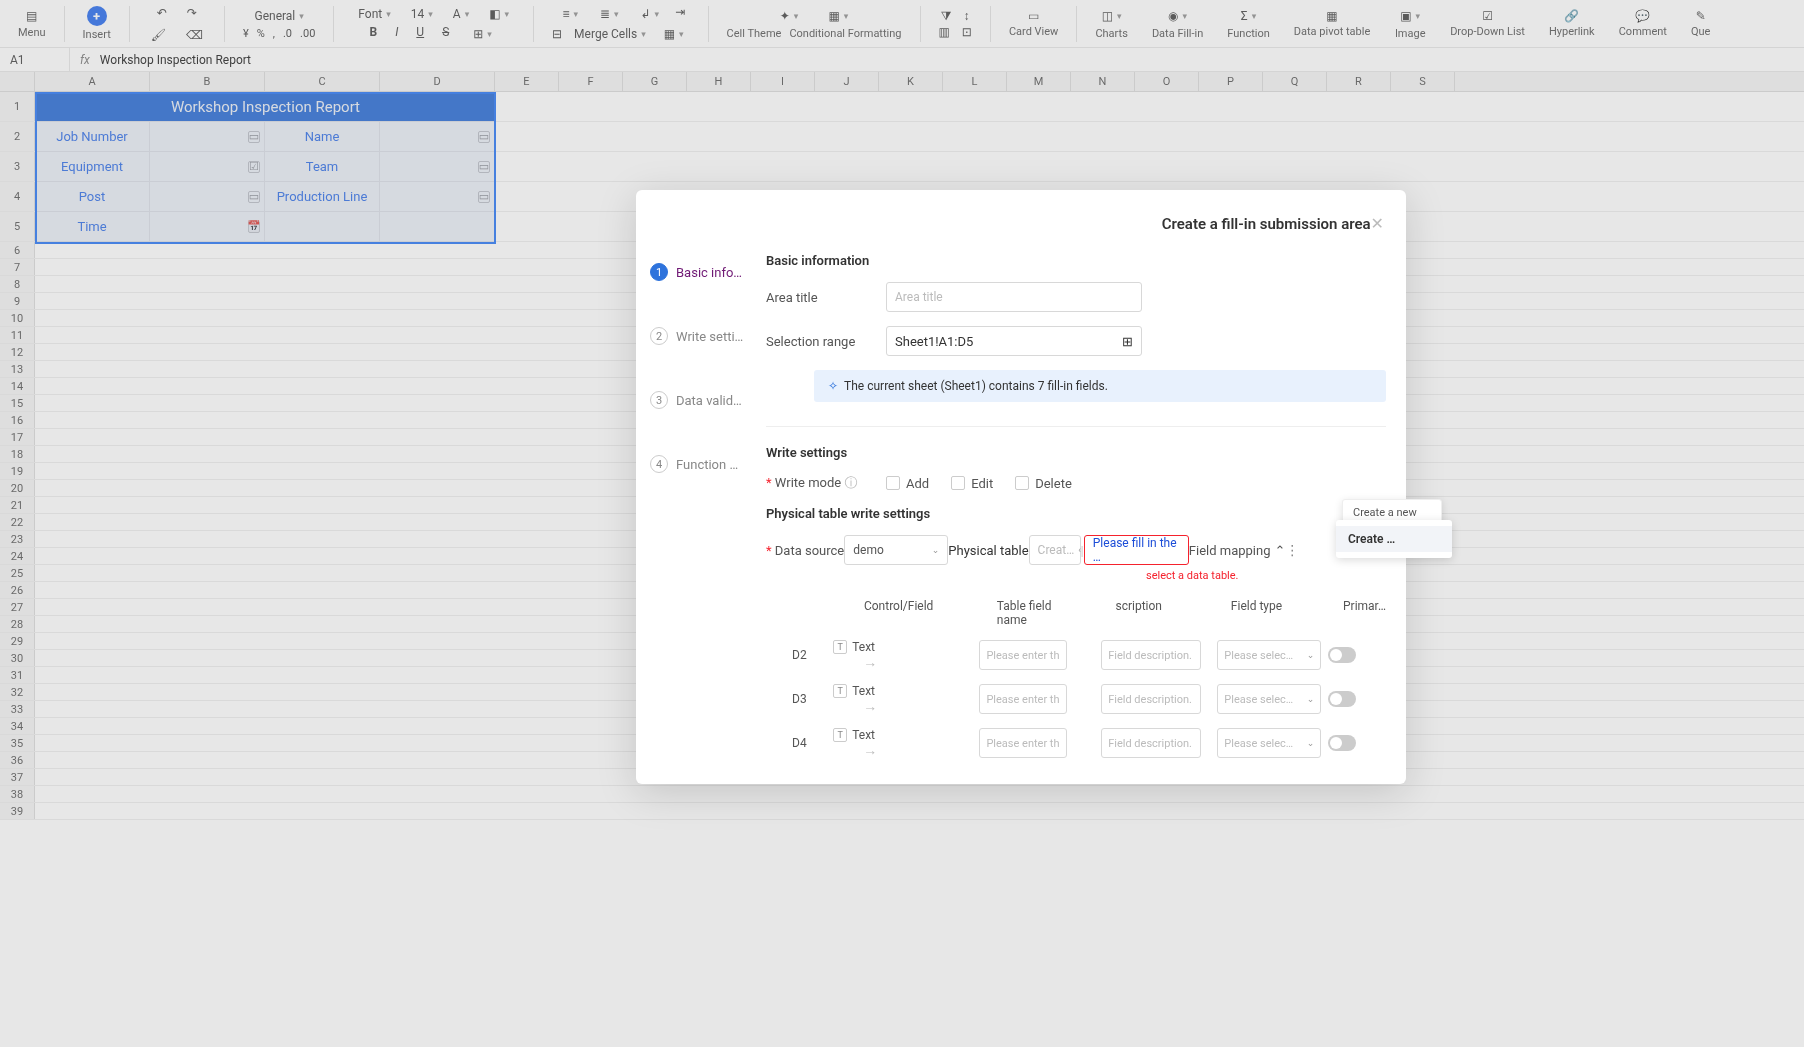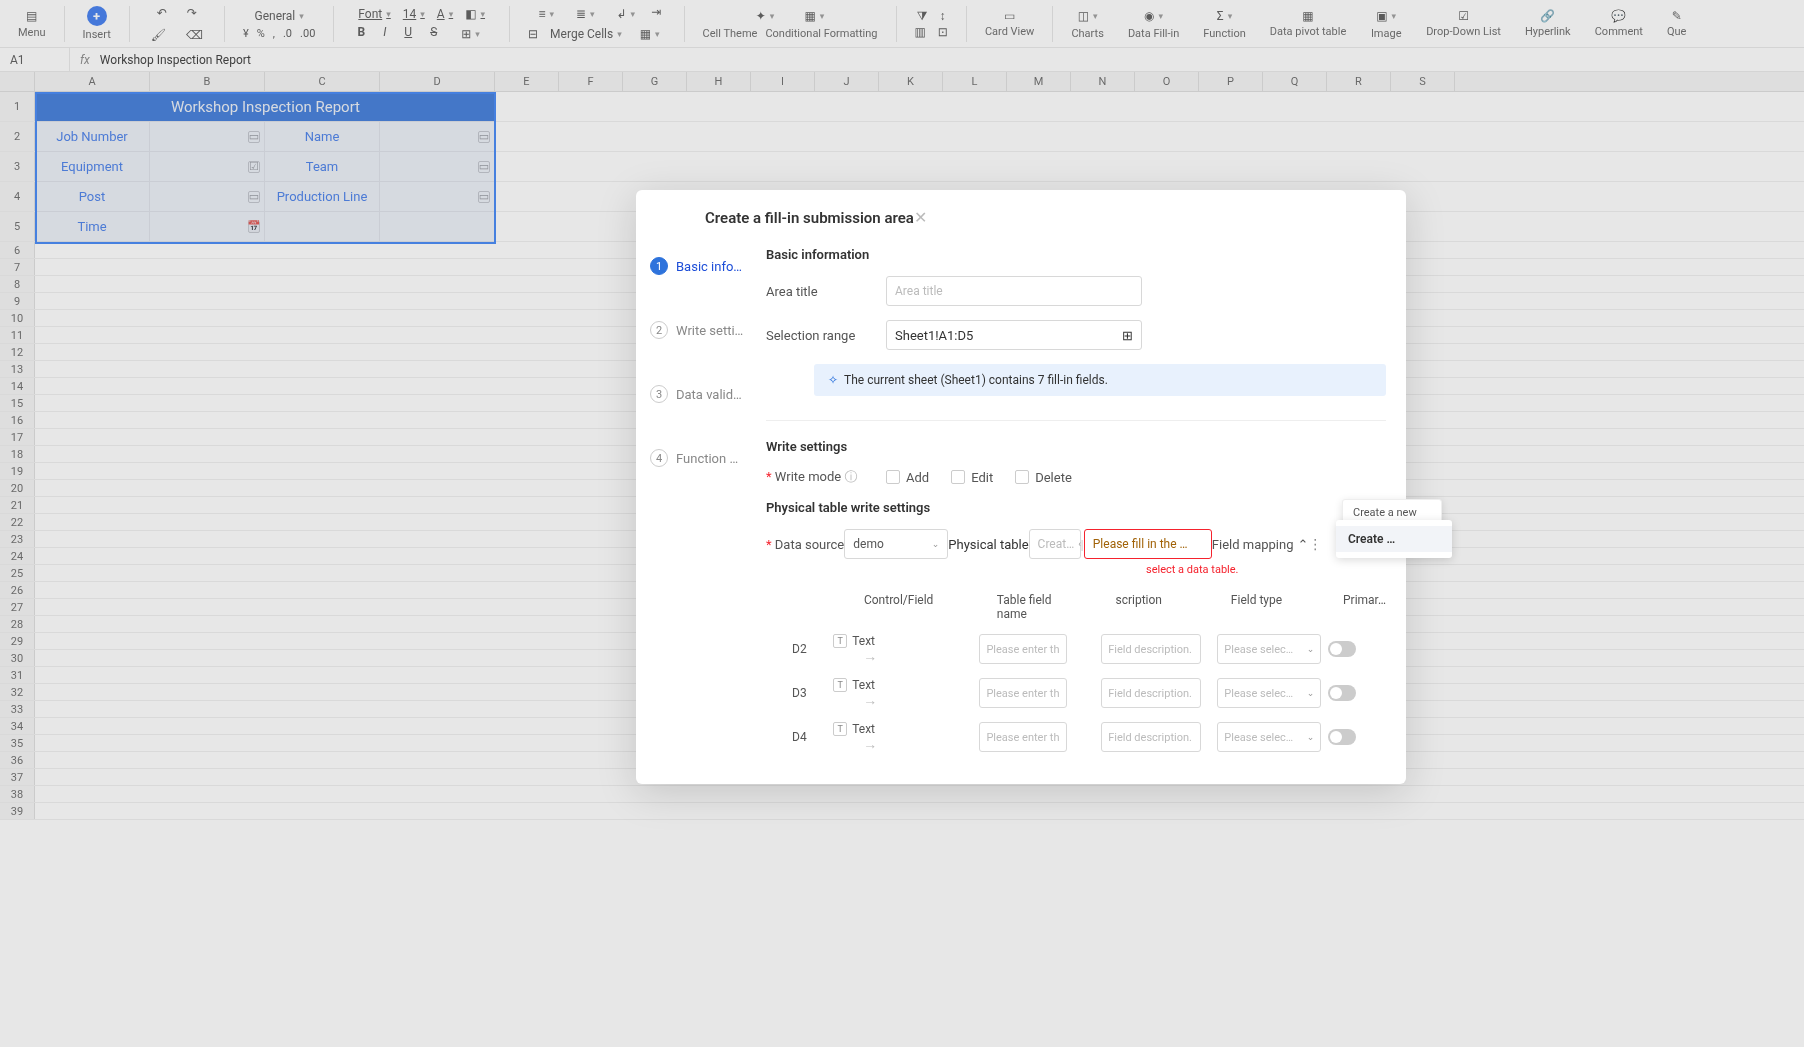--- a/index.html
+++ b/index.html
@@ -39,50 +39,50 @@
 .title-cell { background: #2e73dc; color: #fff; display: flex; align-items: center; justify-content: center; font-size: 15px; width: 461px; }
 .label-cell { color: #3a78f0; font-size: 13px; justify-content: center; width: 115px; }
 .field-cell { width: 115px; }
 .field-ic { position: absolute; right: 4px; font-size: 11px; color: #999; border: 1px solid #ccc; border-radius: 2px; width: 12px; height: 12px; display:flex; align-items:center; justify-content:center; }
 
 
 .dim { position: absolute; inset: 0; background: rgba(120,120,120,0.18); }
 
 
 .modal { position: absolute; left: 636px; top: 190px; width: 770px; height: 594px; background: #fff; border-radius: 6px; box-shadow: 0 8px 40px rgba(0,0,0,.15); display: flex; flex-direction: column; }
-.modal-header { padding: 18px 22px 14px; display: flex; justify-content: flex-start; align-items: center; margin-left: 47px; }
+.modal-header { padding: 24px 22px 14px; display: flex; justify-content: flex-end; align-items: center; margin-left: 47px; }
 .modal-title { font-size: 15px; font-weight: 600; color: #333; }
 .modal-close { color: #bbb; cursor: pointer; font-size: 16px; }
 .modal-body { display: flex; flex: 1; overflow: hidden; }
 .steps { width: 130px; padding: 16px 8px 0 14px; font-size: 13px; color: #888; }
 .step { display: flex; align-items: center; gap: 8px; margin-bottom: 46px; cursor: pointer; }
 .step-num { width: 18px; height: 18px; border-radius: 50%; border: 1px solid #ccc; display:flex; align-items:center; justify-content:center; font-size: 11px; }
 .step.active .step-num { background: #2e73dc; color: #fff; border-color:#2e73dc; }
-.step.active .step-lbl { color: #1d4ed8; }
+.step.active .step-lbl { color: #701a75; }
 .step-lbl { white-space: nowrap; overflow: hidden; text-overflow: ellipsis; max-width: 85px; }
 .content { flex: 1; padding: 6px 20px 0 0; overflow-y: auto; font-size: 13px; color: #333; }
 .sect-title { font-weight: 600; margin-bottom: 14px; }
 .form-row { display: flex; align-items: center; margin-bottom: 14px; gap: 10px; }
 .form-lbl { width: 110px; color: #555; font-size: 13px; }
 .form-lbl.req::before { content: "* "; color: #f5222d; }
 .inp { height: 30px; border: 1px solid #d8d8d8; border-radius: 3px; padding: 0 8px; font-size: 12px; color: #333; width: 256px; }
 .inp::placeholder { color: #bbb; }
 .inp-range { display: flex; align-items: center; width: 256px; border: 1px solid #d8d8d8; border-radius: 3px; height: 30px; padding: 0 8px; justify-content: space-between; }
 .info-banner { background: #e8f1fd; padding: 9px 14px; border-radius: 3px; color: #333; margin: 0 0 24px 48px; font-size: 12px; display: flex; gap: 6px; align-items: center; }
 .info-ic { color: #2e73dc; }
 .divider { height: 1px; background: #eee; margin: 0 0 18px 0; }
 .write-modes { display: flex; gap: 22px; align-items: center; }
 .chk { display: flex; gap: 6px; align-items: center; color: #555; cursor: pointer; }
 .chk-box { width: 14px; height: 14px; border: 1px solid #ccc; border-radius: 2px; }
 .subsect { font-weight: 600; margin: 8px 0 14px; }
 .ds-row { display: flex; align-items: center; gap: 0; flex-wrap: wrap; position: relative; }
 .sel { height: 30px; border: 1px solid #d8d8d8; border-radius: 3px; padding: 0 8px; font-size: 12px; color: #555; display: flex; align-items:center; justify-content:space-between; gap: 4px;}
 .sel.w104 { width: 104px; }
 .sel.w56 { width: 52px; color:#bbb; }
-.sel.err { border-color: #f5222d; color: #a16207; width: 128px; }
+.sel.err { border-color: #f5222d; color: #1d4ed8; width: 105px; }
 .err-text { position: absolute; top: 34px; left: 380px; color: #f5222d; font-size: 11px; }
 .link { color: #555; font-size: 13px; cursor: pointer; display:flex; align-items:center; gap:4px; }
 .dots { color: #888; cursor: pointer; font-size: 14px; letter-spacing: 1px; }
 .table-wrap { margin-top: 28px; }
 .tbl-head { display: flex; font-size: 12px; color: #555; padding: 6px 0; gap: 48px; }
 .tcH { text-align:left; }
 .tc0 { width: 70px; padding-left: 26px; }
 .tc1 { width: 156px; }
 .tc2 { width: 130px; }
 .tc3 { width: 124px; }
@@ -139,21 +139,21 @@
     <div style="display:flex; gap:8px; font-size:11px;">
       <span>¥</span>
       <span>%</span>
       <span>,</span>
       <span>.0</span>
       <span>.00</span>
     </div>
   </div>
   <div class="toolbar-sep"></div>
   <div class="toolbar-group">
-    <div style="display:flex; text-decoration:underline;">
+    <div style="display:flex; gap:8px;">
       <div class="tb-dropdown">
           <span>Font</span>
           <span class="tb-chev">▾</span>
         </div>
       <div class="tb-dropdown">
           <span>14</span>
           <span class="tb-chev">▾</span>
         </div>
       <span class="tb-dropdown">A<span class="tb-chev">▾</span></span>
       <span class="tb-dropdown">◧<span class="tb-chev">▾</span></span>

